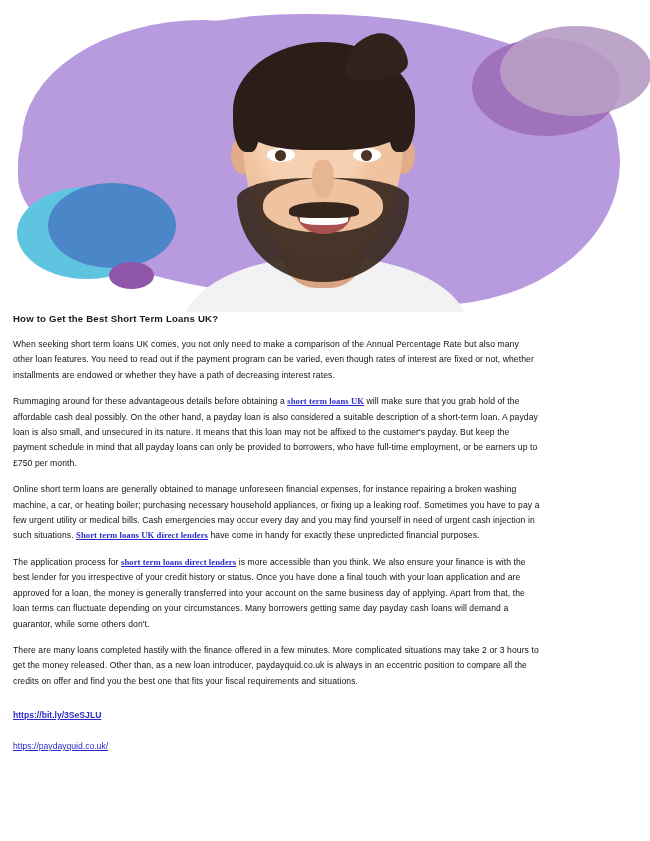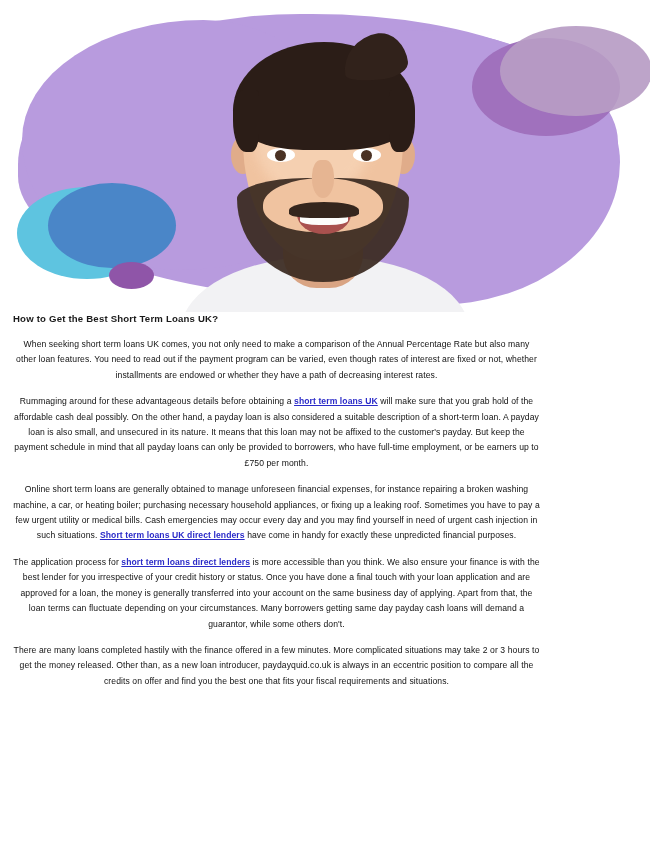--- a/index.html
+++ b/index.html
@@ -308,27 +308,28 @@
     line-height: 13px;
     margin: 0 0 12px 0;
     color: #1a1a1a;
     letter-spacing: .02em;
   }
   p.para {
     font-size: 8.6px;
     line-height: 15.4px;
     margin: 0 0 11px 0;
     color: #111111;
-    text-align: center;
+    text-align: left;
     letter-spacing: .01em;
   }
   a.inline-link {
     color: #2b2bc8;
     text-decoration: underline;
     font-weight: bold;
+    font-family: Liberation Serif, serif;
   }
   p.link-line {
     font-size: 8.6px;
     line-height: 15px;
     margin: 0 0 16px 0;
   }
   p.link-line a {
     color: #2b2bc8;
     text-decoration: underline;
   }
@@ -393,15 +394,17 @@
   <p class="para"><span>Online short term loans are generally obtained to manage unforeseen financial expenses, for instance repairing a broken washing machine, a car, or heating boiler; purchasing necessary household appliances, or fixing up a leaking roof. Sometimes you have to pay a few urgent utility or medical bills. Cash emergencies may occur every day and you may find yourself in need of urgent cash injection in such situations. </span><a class="inline-link" href="#">Short term loans UK direct lenders</a><span> have come in handy for exactly these unpredicted financial purposes.</span></p>
 
 
 
   <p class="para"><span>The application process for </span><a class="inline-link" href="#">short term loans direct lenders</a><span> is more accessible than you think. We also ensure your finance is with the best lender for you irrespective of your credit history or status. Once you have done a final touch with your loan application and are approved for a loan, the money is generally transferred into your account on the same business day of applying. Apart from that, the loan terms can fluctuate depending on your circumstances. Many borrowers getting same day payday cash loans will demand a guarantor, while some others don't.</span></p>
 
   <p class="para">There are many loans completed hastily with the finance offered in a few minutes. More complicated situations may take 2 or 3 hours to get the money released. Other than, as a new loan introducer, paydayquid.co.uk is always in an eccentric position to compare all the credits on offer and find you the best one that fits your fiscal requirements and situations.</p>
 
   <div class="spacer-top"></div>
 
-
+  <p class="link-line"><a class="strong-link" href="#">https://bit.ly/3SeSJLU</a></p>
+
+  <p class="link-line"><a href="#">https://paydayquid.co.uk/</a></p>
 
 </div>
 
 </body></html>

